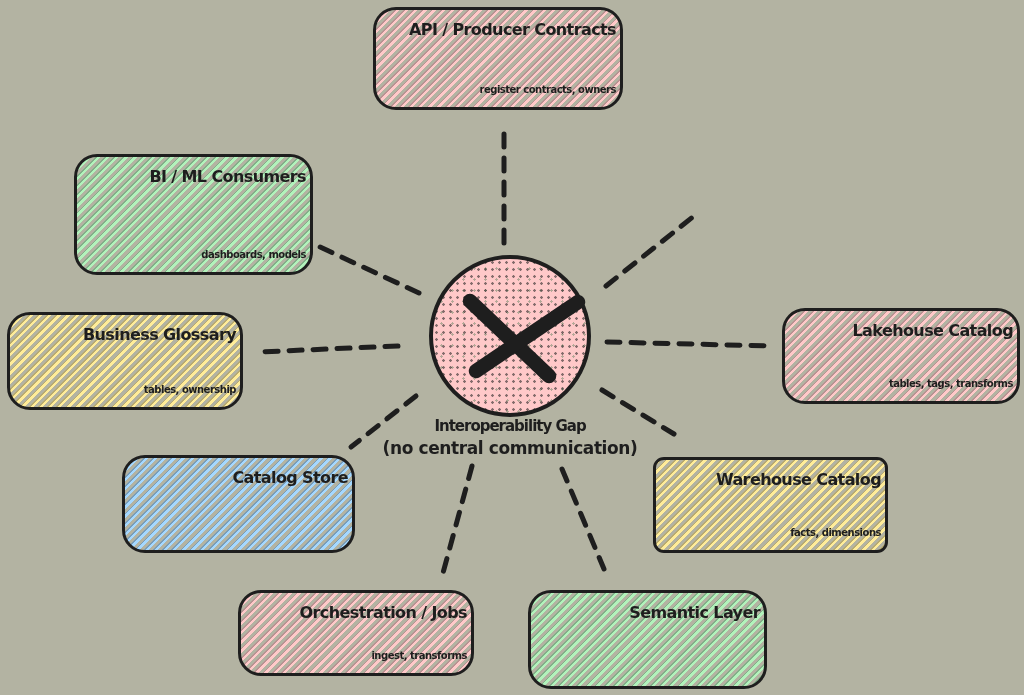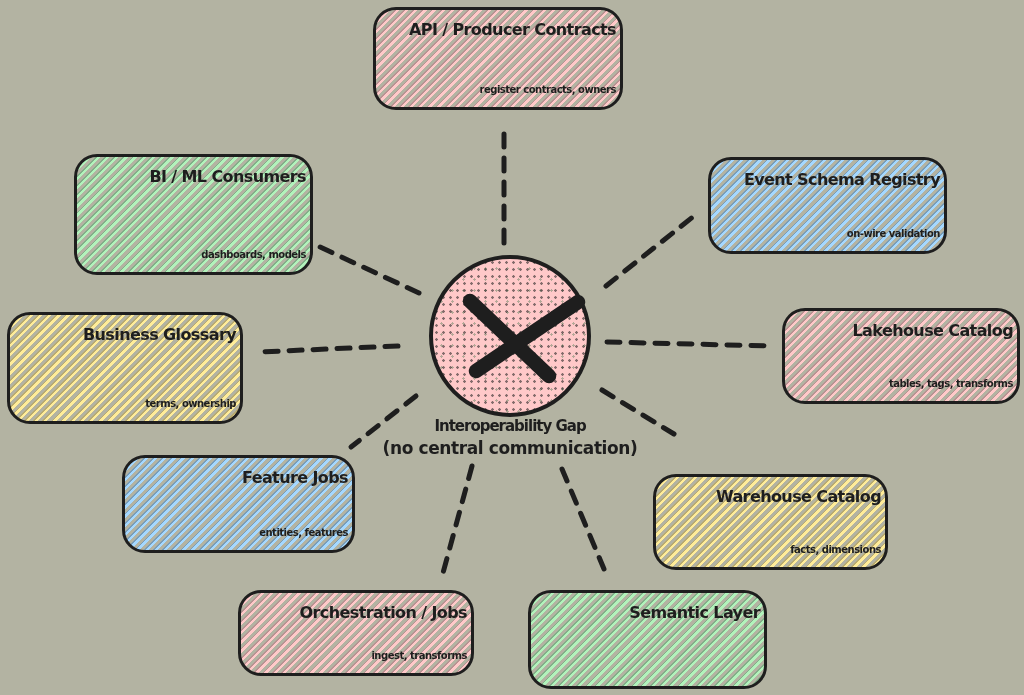--- a/index.html
+++ b/index.html
@@ -55,24 +55,24 @@
     font-size:16px;font-weight:bold;letter-spacing:-0.6px;
     white-space:nowrap;
   }
   .node-sub{
     font-size:10px;font-weight:bold;letter-spacing:-0.5px;
     white-space:nowrap;
   }
   .n0{left:373px;top:7px;  width:250px;height:103px;}
   .n1{left:74px; top:154px;width:239px;height:121px;}
   .n2{left:708px;top:157px;width:239px;height:97px;}
-  .n3{left:7px;  top:312px;width:236px;height:112px;}
+  .n3{left:7px;  top:312px;width:236px;height:98px;}
   .n4{left:782px;top:308px;width:238px;height:96px;}
   .n5{left:122px;top:455px;width:233px;height:98px;}
-  .n6{left:653px;top:474px;width:235px;height:96px;}
+  .n6{left:653px;top:457px;width:235px;height:96px;border-radius:11px;}
   .n7{left:238px;top:590px;width:236px;height:86px;}
   .n8{left:528px;top:590px;width:239px;height:99px;}
   
   .hub{
     position:absolute;left:429px;top:255px;width:162px;height:162px;
     box-sizing:border-box;
     border:4px solid var(--stroke);
     border-radius:50%;
     background-color:var(--pink);
     background-image:
@@ -116,38 +116,33 @@
   <div class="node n0 c-pink">
     <div class="node-title">API / Producer Contracts</div>
     <div class="node-sub">register contracts, owners</div>
   </div>
 
   <div class="node n1 c-green">
     <div class="node-title">BI / ML Consumers</div>
     <div class="node-sub">dashboards, models</div>
   </div>
 
-  <div class="node n2 c-blue">
-    <div class="node-title">Event Schema Registry</div>
-    <div class="node-sub">on-wire validation</div>
-  </div>
 
   <div class="node n3 c-yellow">
     <div class="node-title">Business Glossary</div>
-    <div class="node-sub">terms, ownership</div>
+    <div class="node-sub">tables, ownership</div>
   </div>
 
   <div class="node n4 c-pink">
     <div class="node-title">Lakehouse Catalog</div>
     <div class="node-sub">tables, tags, transforms</div>
   </div>
 
   <div class="node n5 c-blue">
-    <div class="node-title">Feature Jobs</div>
-    <div class="node-sub">entities, features</div>
+    <div class="node-title">Catalog Store</div>
   </div>
 
   <div class="node n6 c-yellow">
     <div class="node-title">Warehouse Catalog</div>
     <div class="node-sub">facts, dimensions</div>
   </div>
 
   <div class="node n7 c-pink">
     <div class="node-title">Orchestration / Jobs</div>
     <div class="node-sub">ingest, transforms</div>

